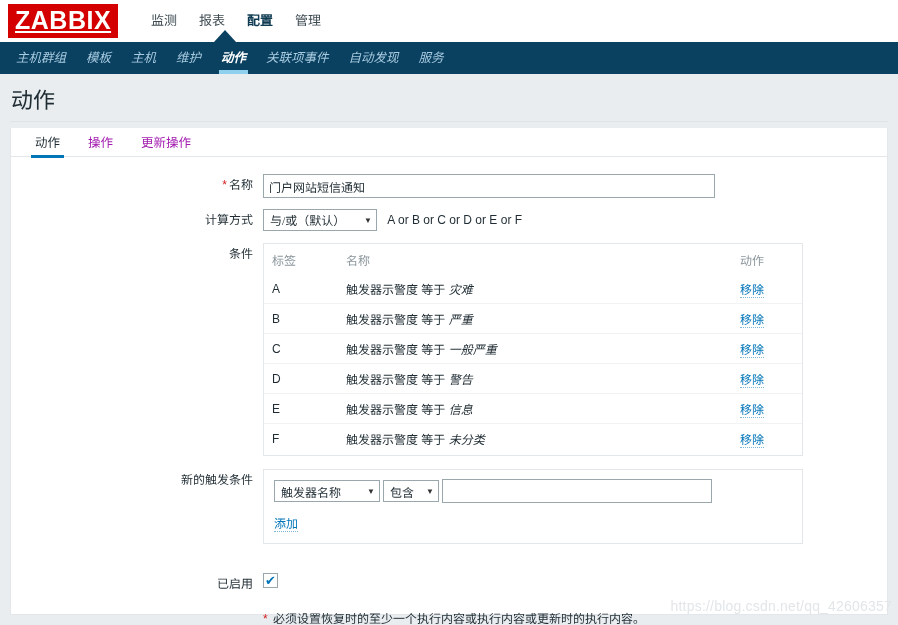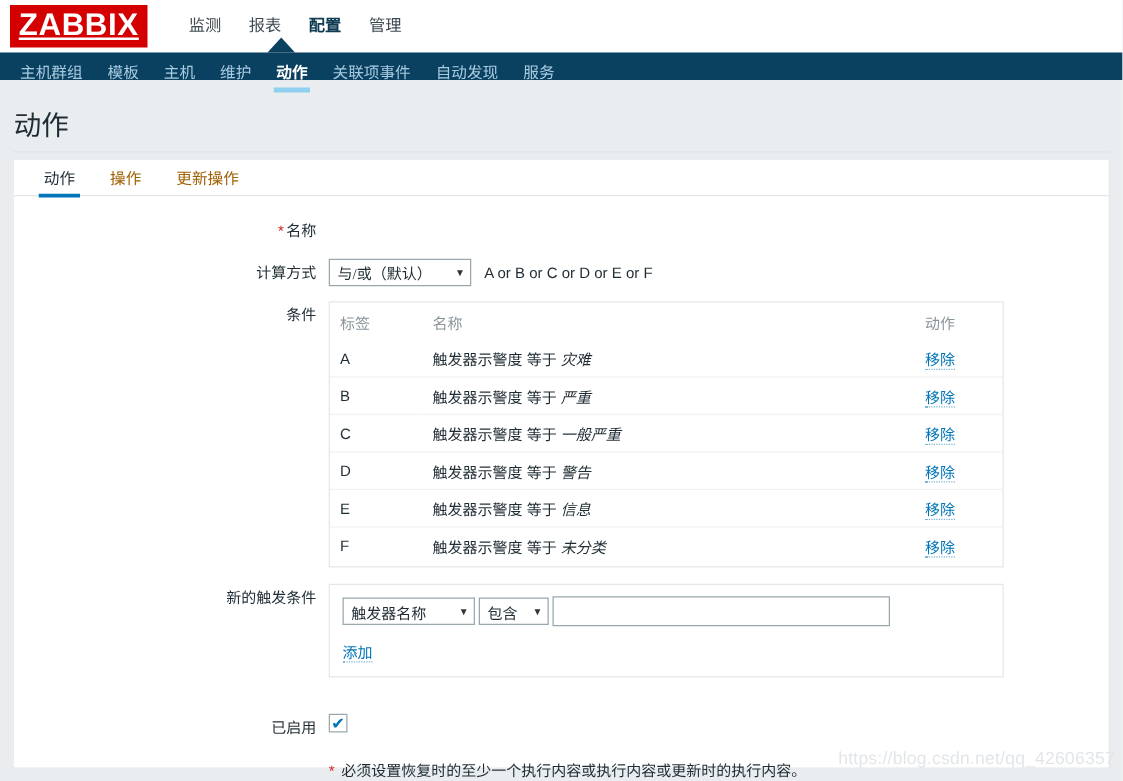--- a/index.html
+++ b/index.html
@@ -39,23 +39,23 @@
     color: #3e4b52;
     padding: 0 11px;
     line-height: 42px;
     cursor: pointer;
     white-space: nowrap;
   }
   .mainmenu .mitem.active { color: #0e3a52; font-weight: bold; }
 
   
   .subnav {
-    position: absolute; left: 0; top: 42px; width: 898px; height: 22px;
+    position: absolute; left: 0; top: 42px; width: 898px; height: 32px;
     background: #0a4161;
-    display: flex; align-items: flex-start;
+    display: flex; align-items: flex-end; font-style: italic;
   }
   .subnav .sitem {
     font-size: 12.5px;
     color: #a9cbe0;
     padding: 0 10px;
     line-height: 32px;
     cursor: pointer;
     white-space: nowrap;
     position: relative;
     height: 32px;
@@ -97,21 +97,21 @@
 
   
   .tabs {
     position: absolute; left: 0; top: 0; height: 29px; width: 100%;
     display: flex; align-items: flex-start;
     border-bottom: 1px solid #e3e7ea;
   }
   .tab {
     font-size: 12.5px;
     padding: 4px 14px 6px 14px;
-    color: #a16207;
+    color: #a21caf;
     cursor: pointer;
     position: relative;
     white-space: nowrap;
   }
   .tab:first-child { margin-left: 10px; }
   .tab.active { color: #1f2c33; }
   .tab.active::after {
     content: "";
     position: absolute; left: 10px; right: 10px; bottom: -1px; height: 3px;
     background: #0275b8;
@@ -286,20 +286,23 @@
     <div class="tabs">
       <div class="tab active">动作</div>
       <div class="tab">操作</div>
       <div class="tab">更新操作</div>
     </div>
 
     <div class="form">
 
       <div class="frow" style="margin-top:14px;">
         <div class="flabel"><span class="req">*</span><span>名称</span></div>
+        <div class="fctl">
+          <input type="text" class="name-input" value="门户网站短信通知" style="">
+        </div>
       </div>
 
       <div class="frow" style="margin-top:11px;">
         <div class="flabel">计算方式</div>
         <div class="fctl">
           <div class="sel sel-calc">
             <span>与/或（默认）</span>
             <span class="arrow">▼</span>
           </div>
           <span class="formula">A or B or C or D or E or F</span>

